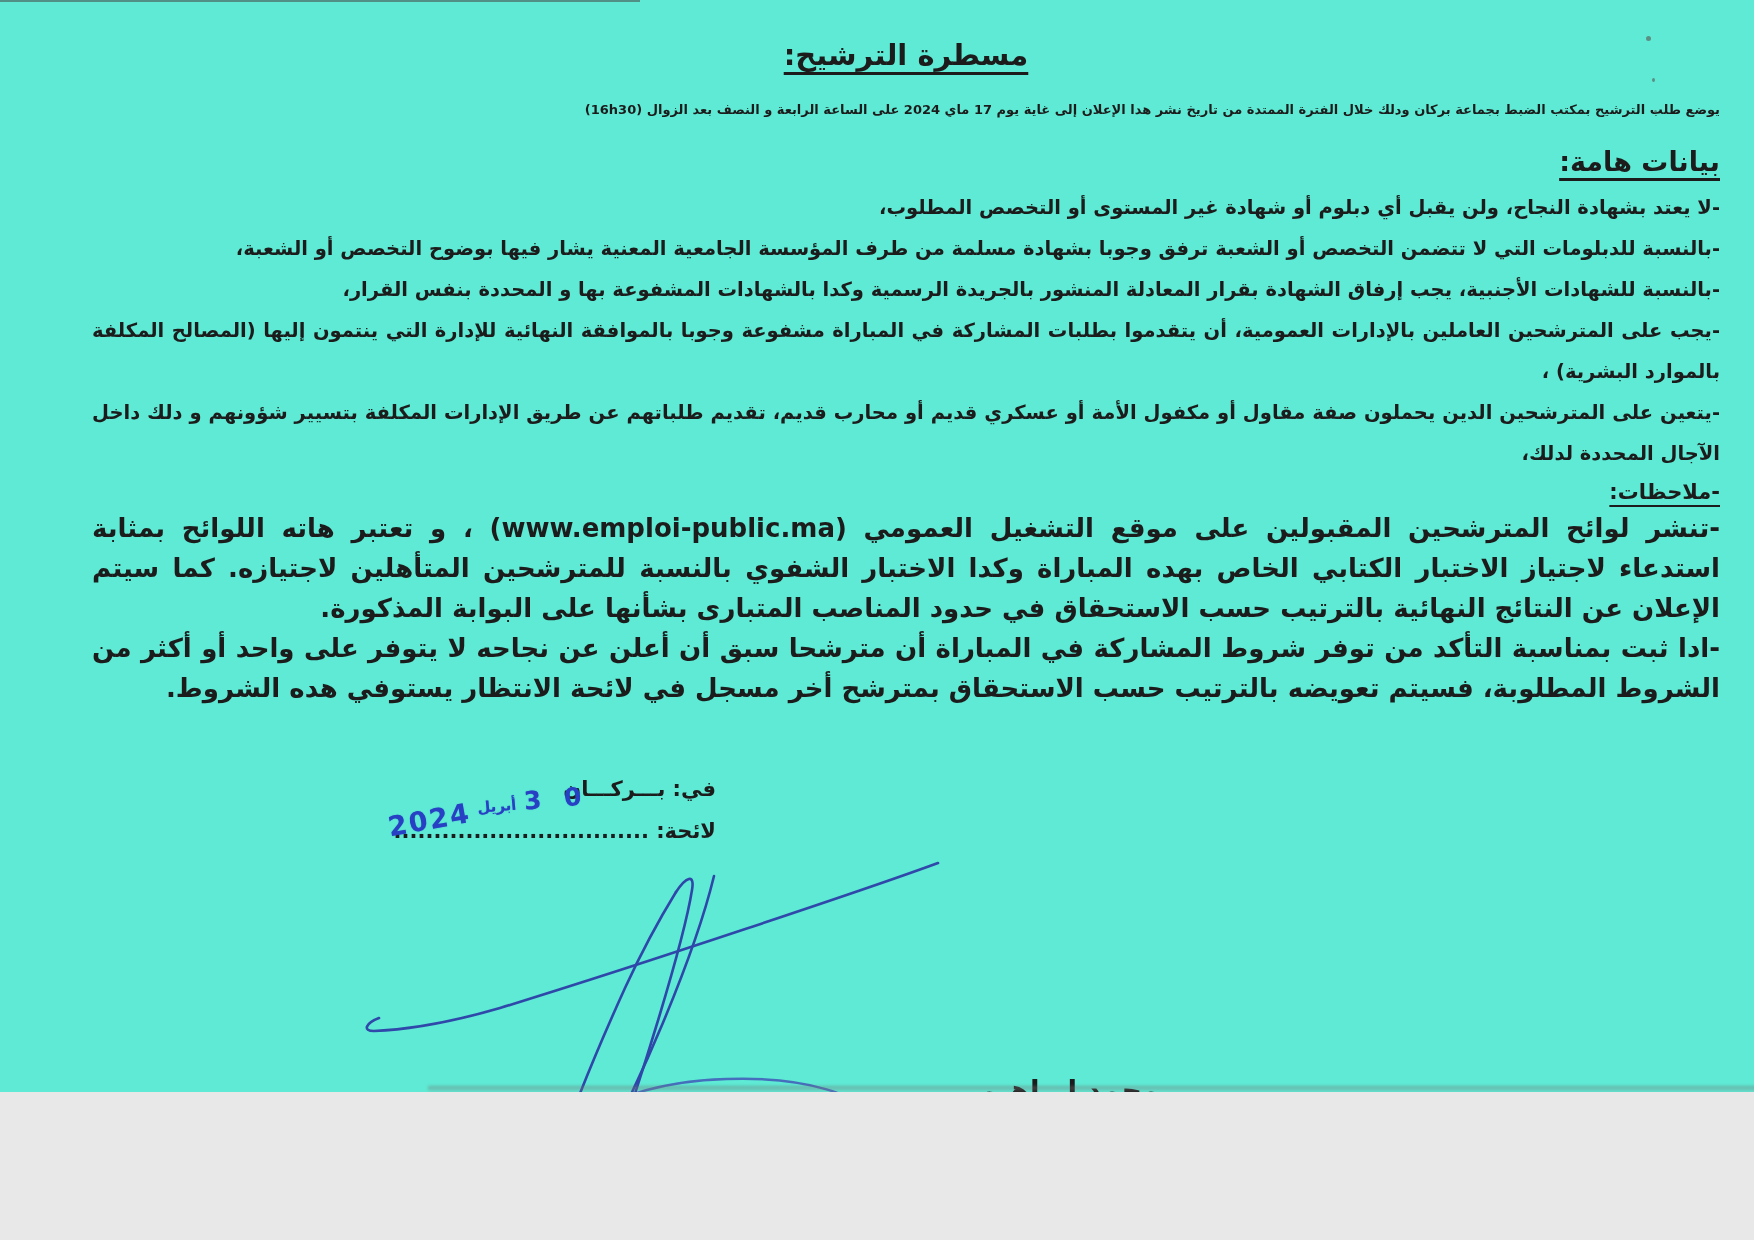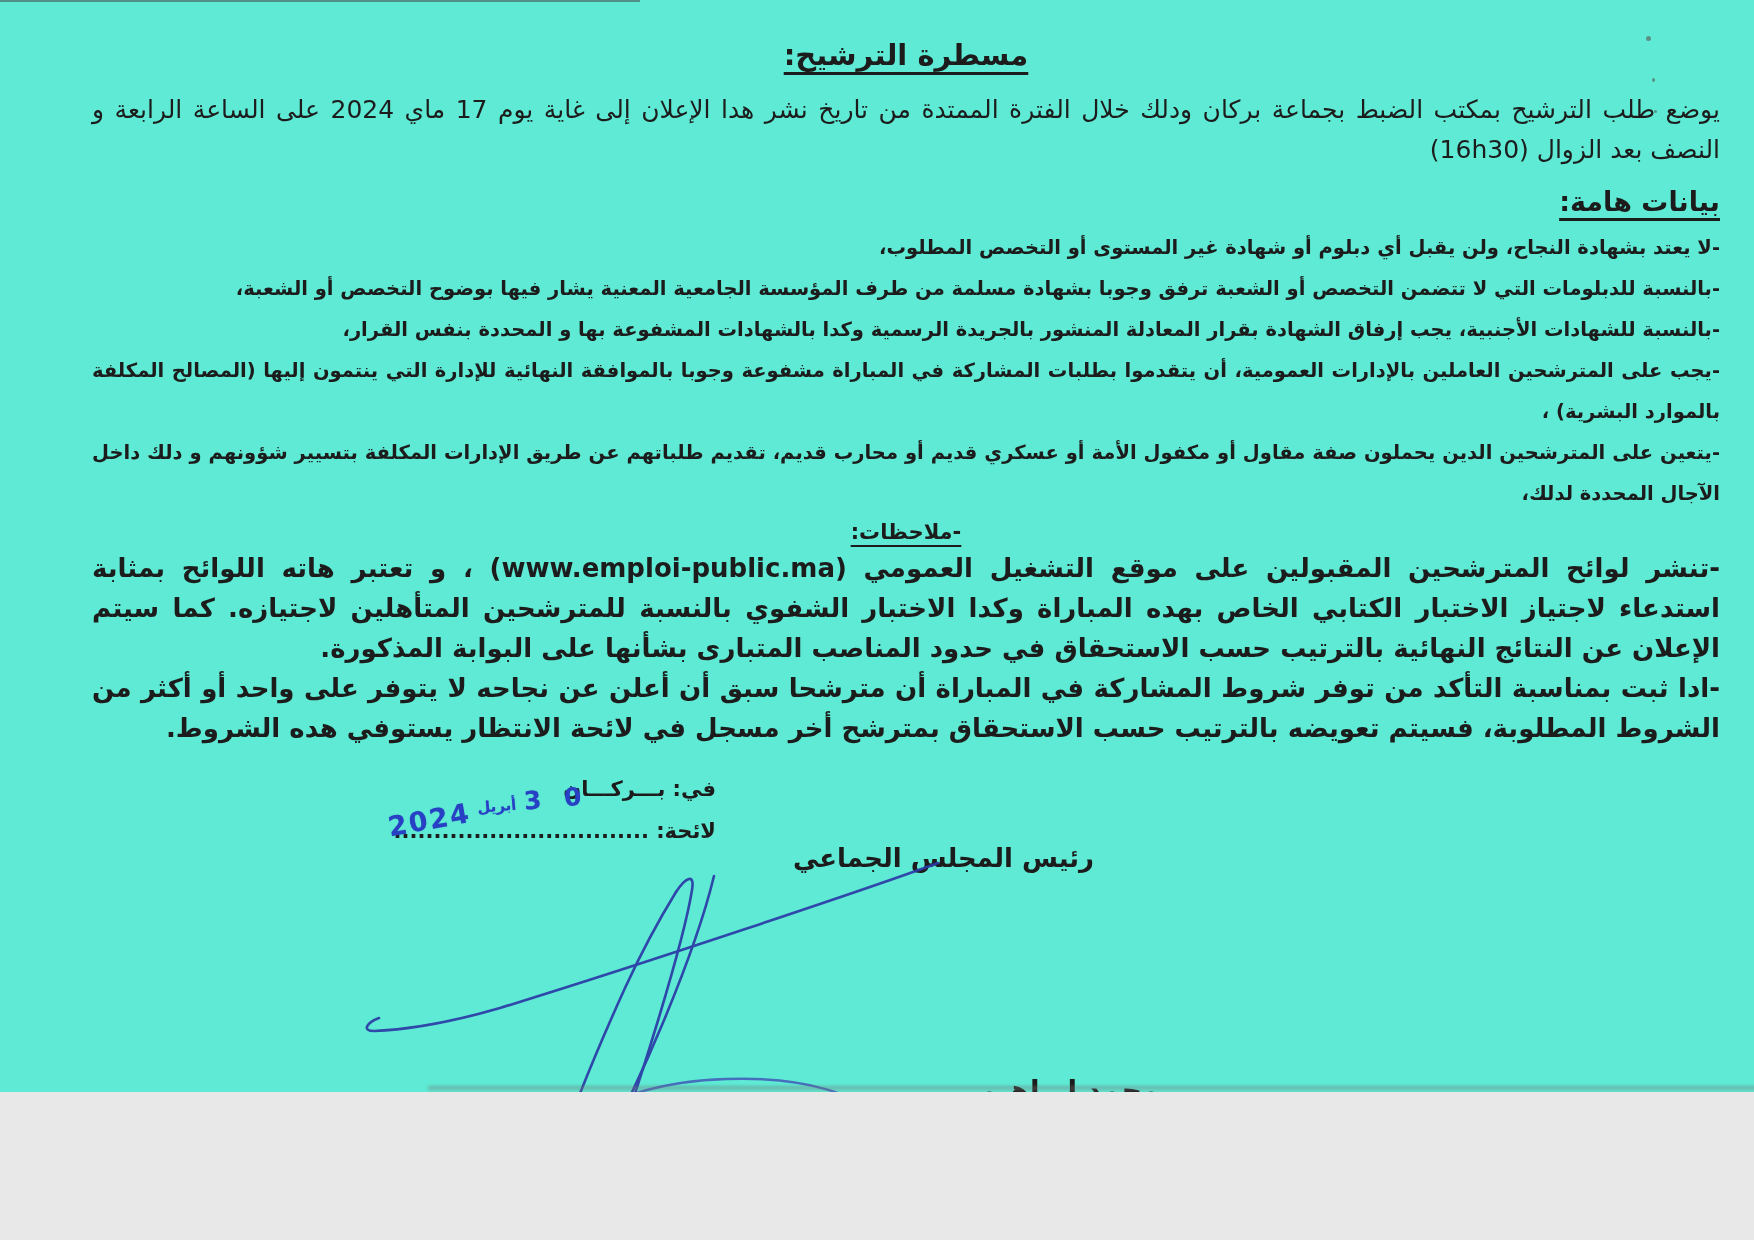--- a/index.html
+++ b/index.html
@@ -16,34 +16,34 @@
   .content{
     position:absolute;top:38px;right:58px;left:92px;
     direction:rtl;
   }
   .doc-title{
     font-size:29px;font-weight:bold;text-align:center;
     text-decoration:underline;text-decoration-thickness:2.5px;text-underline-offset:7px;
     margin:0 0 18px 0;
   }
   .para .line{
-    font-size:25px;font-weight:normal;line-height:40px;
+    font-size:13px;font-weight:bold;line-height:40px;
     text-align:justify;
   }
   .section-title{
     font-size:27px;font-weight:bold;
     text-decoration:underline;text-decoration-thickness:2.5px;text-underline-offset:7px;
     margin:16px 0 10px 0;
   }
   .items .item{
     font-size:19.5px;font-weight:bold;line-height:41px;
     text-align:justify;
   }
   .notes-title{
-    font-size:21px;font-weight:bold;text-align:center;
+    font-size:21px;font-weight:bold;text-align:right;
     text-decoration:underline;text-decoration-thickness:2px;text-underline-offset:6px;
     margin:6px 0 4px 0;
   }
   .notes .item{
     font-size:26px;font-weight:bold;line-height:40px;
     text-align:justify;
   }
   .place-date{
     position:absolute;top:768px;right:1062px;width:340px;
     direction:rtl;text-align:right;
@@ -115,21 +115,20 @@
     <div>في:  بـــركـــان</div>
     <div>لائحة: ................................</div>
   </div>
 
   <div class="date-stamp">
     <span class="day">0 3</span>
     <span class="month">أبريل</span>
     <span class="year">2024</span>
   </div>
 
-  <div class="signatory-title">رئيس المجلس الجماعي</div>
   <div class="signatory-name">محمد إبراهيمي</div>
 
   <svg class="ink-layer" width="1754" height="1240" viewBox="0 0 1754 1240">
 
     <g transform="translate(728,1126) rotate(-2)" fill="none" stroke="#4054b8" opacity="0.82">
       <ellipse cx="0" cy="0" rx="141" ry="47" stroke-width="2.4"></ellipse>
       <defs>
         <path id="arcTop" d="M -127 12 A 130 44 0 0 1 127 12"></path>
       </defs>
       <text font-size="12.5" letter-spacing="1.5" fill="#4054b8" stroke="none" font-family="DejaVu Sans, sans-serif">

